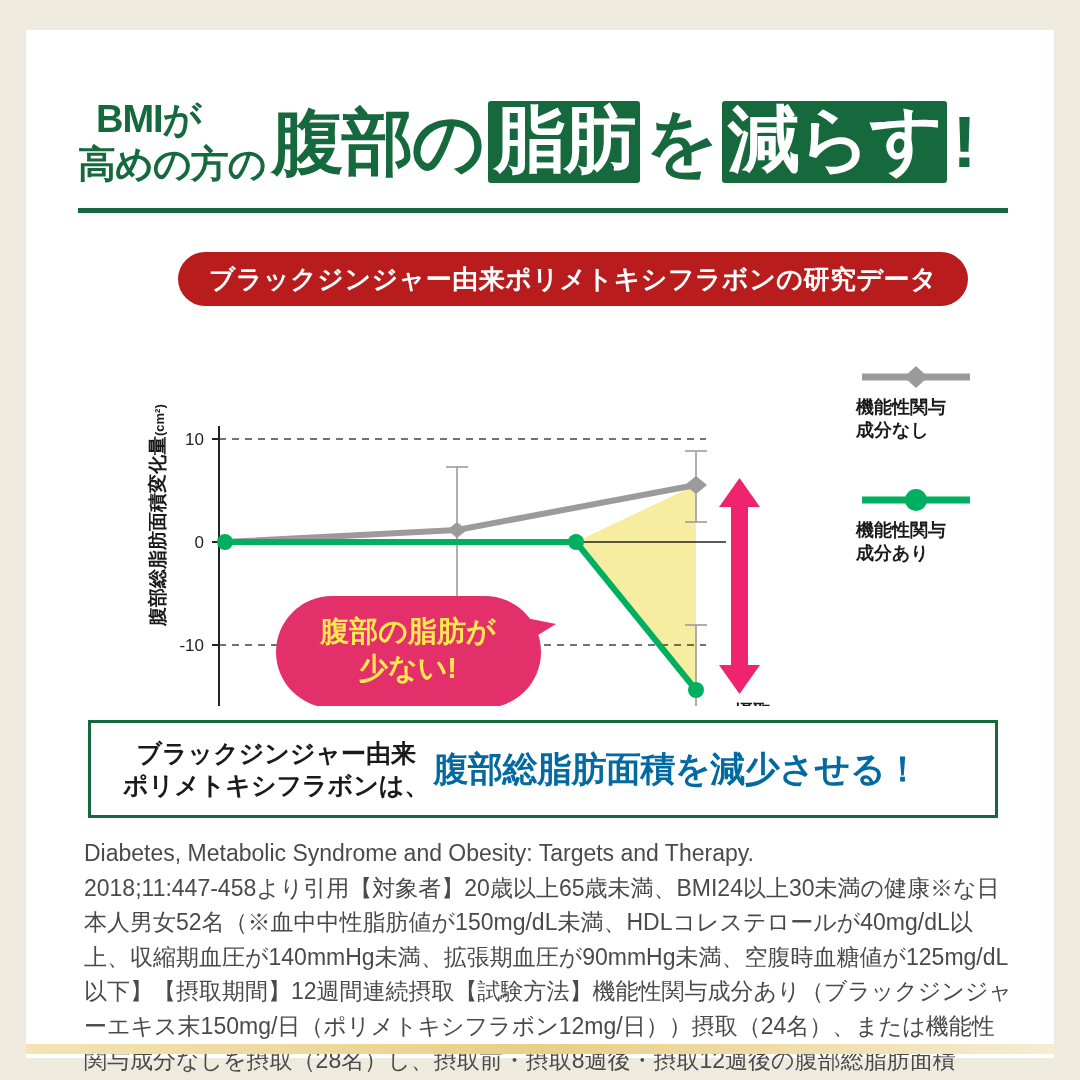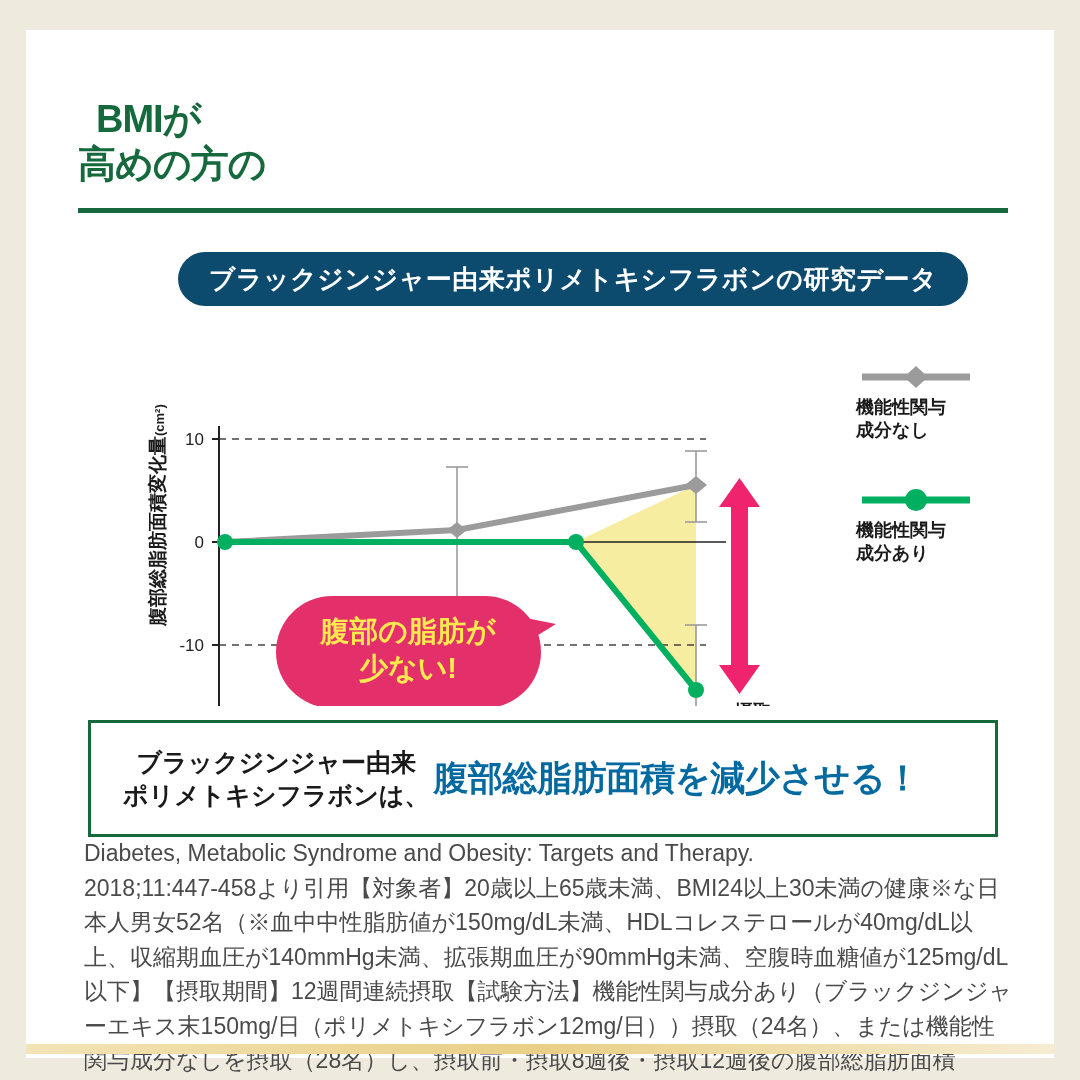--- a/index.html
+++ b/index.html
@@ -82,21 +82,21 @@
     background: #16693c;
   }
 
   
   .pill {
     position: absolute;
     left: 152px;
     top: 222px;
     width: 790px;
     height: 54px;
-    background: #0c4a6e;
+    background: #b91c1c;
     border-radius: 27px;
     color: #ffffff;
     font-size: 26px;
     font-weight: bold;
     display: flex;
     align-items: center;
     justify-content: center;
     letter-spacing: 0.5px;
   }
 
@@ -126,21 +126,21 @@
     margin-top: 6px;
     white-space: pre-line;
   }
 
   
   .conclusion {
     position: absolute;
     left: 62px;
     top: 690px;
     width: 910px;
-    height: 117px;
+    height: 98px;
     border: 3px solid #16693c;
     display: flex;
     align-items: center;
     box-sizing: border-box;
     padding: 0 14px;
   }
   .conclusion-left {
     color: #1a1a1a;
     font-size: 25px;
     font-weight: bold;
@@ -172,20 +172,27 @@
 </style>
 </head>
 <body>
 
 <div class="page">
 
   <div class="headline">
     <div class="headline-left">
       <span class="l1">BMIが</span>
       <span class="l2">高めの方の</span>
+    </div>
+    <div class="headline-right">
+      <span class="big">腹部の</span>
+      <span class="big boxed">脂肪</span>
+      <span class="big">を</span>
+      <span class="big boxed">減らす</span>
+      <span class="big">!</span>
     </div>
   </div>
   <div class="rule-green"></div>
 
   <div class="pill">ブラックジンジャー由来ポリメトキシフラボンの研究データ</div>
 
   <div class="chart-wrap">
     <svg class="chart-svg" width="960" height="380" viewBox="0 0 960 380">
 
       <defs></defs>

